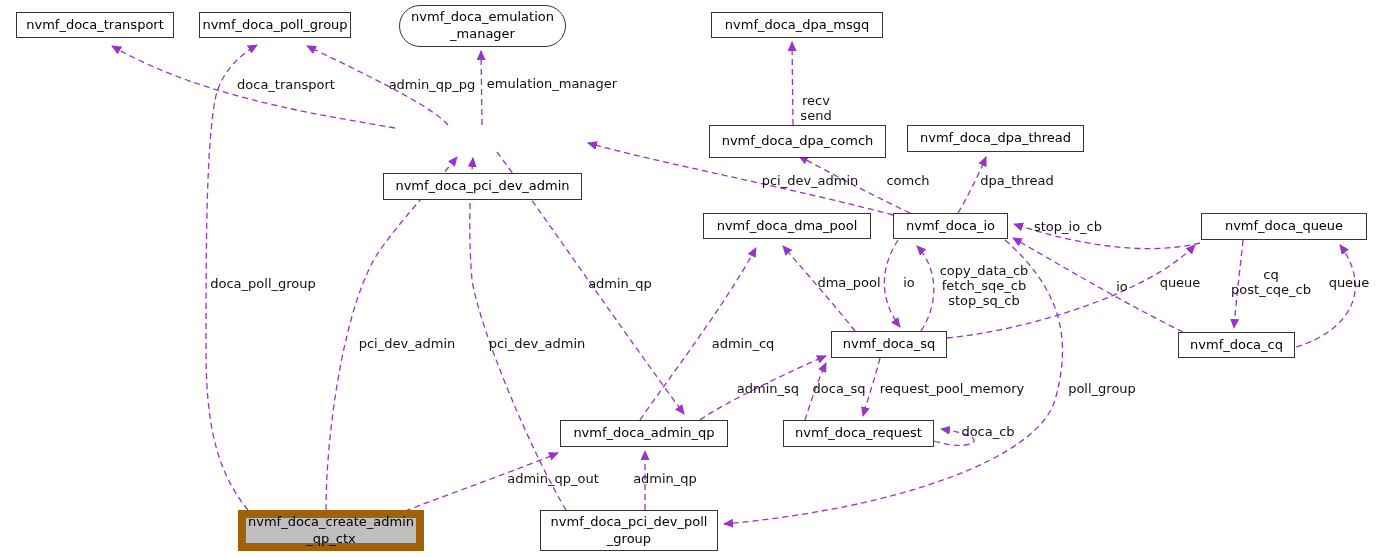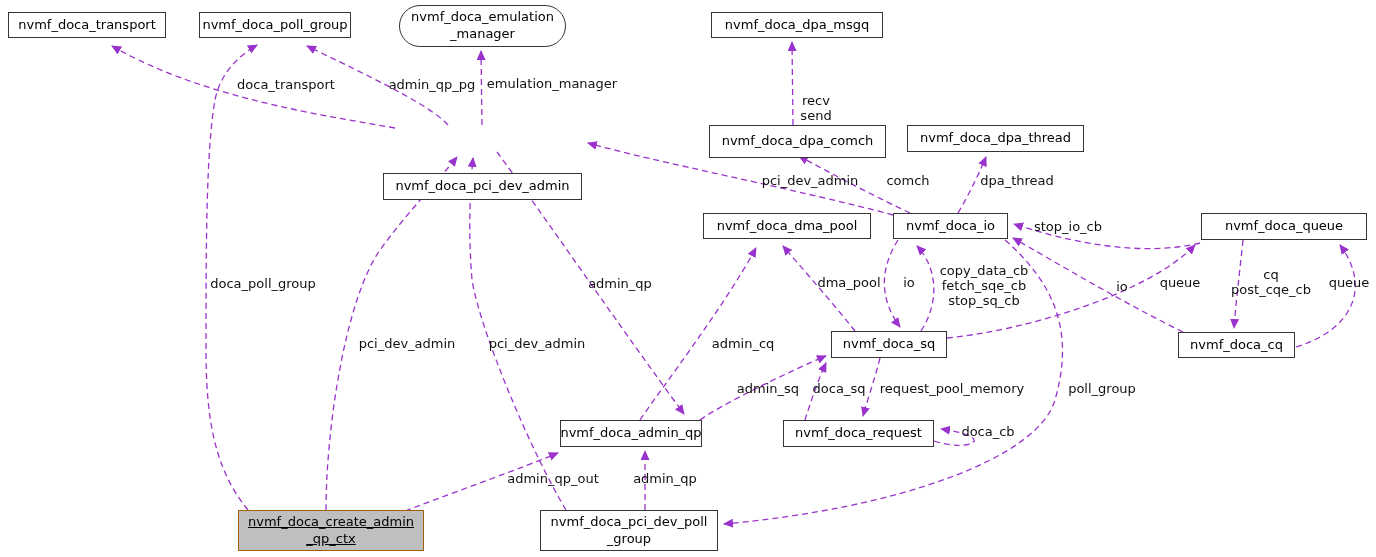--- a/index.html
+++ b/index.html
@@ -3,21 +3,21 @@
 <meta charset="utf-8">
 <style>
   html,body{margin:0;padding:0;background:#ffffff;}
   #stage{position:relative;width:1376px;height:557px;background:#ffffff;overflow:hidden;
          font-family:"DejaVu Sans","Liberation Sans",sans-serif;}
   #wires{position:absolute;left:0;top:0;width:1376px;height:557px;}
   .node{position:absolute;display:flex;align-items:center;justify-content:center;
         background:#ffffff;border:1.4px solid #353535;color:#000;
         font-size:13px;line-height:1.3;text-align:center;white-space:pre-line;
         box-sizing:border-box;cursor:pointer;}
-  .node.hl{background:#bfbfbf;border:1px solid #a16207;text-decoration:underline;}
+  .node.hl{background:#bfbfbf;border:8px solid #a16207;}
   .elabel{position:absolute;transform:translate(-50%,-50%);color:#111;
           font-size:13px;line-height:1.15;text-align:center;white-space:pre-line;
           background:transparent;pointer-events:none;}
   .edge{fill:none;stroke-dasharray:6,4;stroke-width:1.3px;}
 </style>
 </head>
 <body>
 
 <div id="stage">
   <svg id="wires" width="1376" height="557" viewBox="0 0 1376 557" xmlns="http://www.w3.org/2000/svg">
@@ -50,34 +50,34 @@
         <path d="M326,510 C326,430 345,300 380,250 C405,215 437,182 457,157" class="edge" stroke="#9a32cd" marker-end="url(#arrow)"></path>
         <path d="M566,510 C530,450 480,330 472,280 C468,230 470,192 473,158" class="edge" stroke="#9a32cd" marker-end="url(#arrow)"></path>
         <path d="M497,152 C540,210 622,330 684,414" class="edge" stroke="#9a32cd" marker-end="url(#arrow)"></path>
         <path d="M405,511 C460,490 522,468 558,453" class="edge" stroke="#9a32cd" marker-end="url(#arrow)"></path>
         <path d="M645,510 L645,451" class="edge" stroke="#9a32cd" marker-end="url(#arrow)"></path>
         <path d="M248,510 C215,470 206,420 206,350 C206,250 206,150 215,100 C220,74 238,56 257,45" class="edge" stroke="#9a32cd" marker-end="url(#arrow)"></path>
         <path d="M1005,240 C1062,290 1072,340 1055,400 C1038,458 900,508 724,524" class="edge" stroke="#9a32cd" marker-end="url(#arrow)"></path>
       </g>
   </svg>
   <div id="nodegroup">
-      <div class="node" style="left: 8px; top: 12px; width: 158px; height: 26px;">nvmf_doca_transport</div>
+      <div class="node" style="left: 16px; top: 12px; width: 158px; height: 26px;">nvmf_doca_transport</div>
       <div class="node" style="left: 199px; top: 12px; width: 152px; height: 26px;">nvmf_doca_poll_group</div>
       <div class="node" style="left: 399px; top: 5px; width: 167px; height: 42px; border-radius: 21px;">nvmf_doca_emulation
 _manager</div>
       <div class="node" style="left: 711px; top: 12px; width: 172px; height: 26px;">nvmf_doca_dpa_msgq</div>
       <div class="node" style="left: 383px; top: 125px; width: 199px; height: 27px; margin-top: 48px;">nvmf_doca_pci_dev_admin</div>
       <div class="node" style="left: 709px; top: 125px; width: 177px; height: 33px;">nvmf_doca_dpa_comch</div>
       <div class="node" style="left: 907px; top: 125px; width: 177px; height: 27px;">nvmf_doca_dpa_thread</div>
       <div class="node" style="left: 703px; top: 213px; width: 168px; height: 26px;">nvmf_doca_dma_pool</div>
       <div class="node" style="left: 893px; top: 213px; width: 115px; height: 26px;">nvmf_doca_io</div>
       <div class="node" style="left: 1201px; top: 213px; width: 166px; height: 27px;">nvmf_doca_queue</div>
       <div class="node" style="left: 831px; top: 331px; width: 116px; height: 27px;">nvmf_doca_sq</div>
       <div class="node" style="left: 1178px; top: 332px; width: 117px; height: 26px;">nvmf_doca_cq</div>
-      <div class="node" style="left: 560px; top: 420px; width: 142px; height: 27px;">nvmf_doca_admin_qp</div>
+      <div class="node" style="left: 560px; top: 420px; width: 168px; height: 27px;">nvmf_doca_admin_qp</div>
       <div class="node" style="left: 783px; top: 420px; width: 151px; height: 27px;">nvmf_doca_request</div>
       <div class="node hl" style="left: 238px; top: 510px; width: 186px; height: 41px;">nvmf_doca_create_admin
 _qp_ctx</div>
       <div class="node" style="left: 540px; top: 510px; width: 178px; height: 41px;">nvmf_doca_pci_dev_poll
 _group</div>
     </div>
   <div id="labelgroup">
       <div class="elabel" style="left: 286px; top: 85px;">doca_transport</div>
       <div class="elabel" style="left: 432px; top: 85px;">admin_qp_pg</div>
       <div class="elabel" style="left: 552px; top: 84px;">emulation_manager</div>

